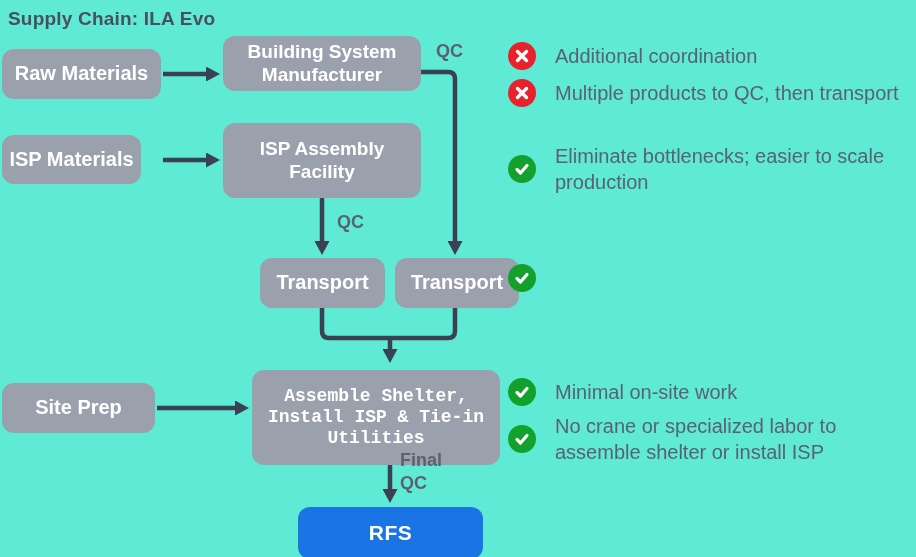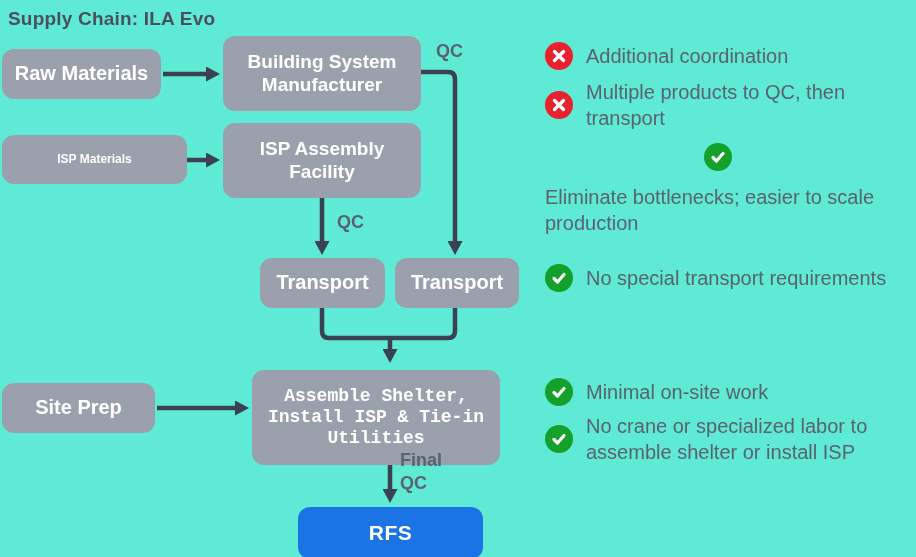--- a/index.html
+++ b/index.html
@@ -13,48 +13,48 @@
     font-size:19px; font-weight:700; color:#49505c; letter-spacing:.2px;
   }
   svg.arrows { position:absolute; left:0; top:0; pointer-events:none; }
 
   .node {
     position:absolute; display:flex; align-items:center; justify-content:center;
     background:#9ba1ac; border-radius:12px; color:#ffffff;
     font-weight:700; text-align:center; line-height:1.18;
   }
   .node-raw        { left:2px;   top:49px;  width:159px; height:50px; font-size:20px; }
-  .node-ispmat     { left:2px;   top:135px; width:185px; height:49px; font-size:12px; }
-  .node-bsm        { left:223px; top:36px;  width:198px; height:75px; font-size:19px; padding:8px 14px; }
+  .node-ispmat     { left:2px;   top:135px; width:139px; height:49px; font-size:20px; }
+  .node-bsm        { left:223px; top:36px;  width:198px; height:55px; font-size:19px; padding:8px 14px; }
   .node-ispaf      { left:223px; top:123px; width:198px; height:75px; font-size:19px; padding:0 15px; }
   .node-transport-l{ left:260px; top:258px; width:125px; height:50px; font-size:20px; }
   .node-transport-r{ left:395px; top:258px; width:124px; height:50px; font-size:20px; }
   .node-siteprep   { left:2px;   top:383px; width:153px; height:50px; font-size:20px; }
   .node-assemble   { left:252px; top:370px; width:248px; height:95px; font-size:18px; padding:12px 5px;font-family:Liberation Mono, monospace; }
   .node-rfs        { left:298px; top:507px; width:185px; height:52px; font-size:21px;
                      background:#1b74e4; letter-spacing:.5px; }
 
   .edge-label {
     position:absolute; font-weight:700; color:#5a6270; font-size:18px; line-height:23px;
   }
   .lbl-qc-top  { left:436px; top:40px;  }
   .lbl-qc-mid  { left:337px; top:211px; }
   .lbl-finalqc { left:400px; top:449px; width:48px; }
 
   .note {
-    position:absolute; left:545px; display:flex; align-items:center; gap:13px;
+    position:absolute; left:508px; display:flex; align-items:center; gap:19px;
   }
   .note-icon { width:28px; height:28px; border-radius:50%; flex:0 0 28px;
                display:flex; align-items:center; justify-content:center; }
   .note-icon.neg { background:#e8212c; }
   .note-icon.pos { background:#13a12b; }
   .note-text {
     font-size:20px; line-height:26px; font-weight:500; color:#5a6270; max-width:345px;
   }
-  .n1 { top:42px;  } .n2 { top:79px;  } .n3 { top:143px;flex-direction:column; }
+  .n1 { top:42px;  } .n2 { top:79px;  } .n3 { top:143px; }
   .n4 { top:264px; } .n5 { top:378px; } .n6 { top:413px; }
 </style>
 </head>
 <body>
 
 <div class="canvas">
 
   <div class="page-title">Supply Chain: ILA Evo</div>
 
   <svg class="arrows" width="916" height="557" viewBox="0 0 916 557">
@@ -133,21 +133,20 @@
     </span>
     <span class="note-text">Eliminate bottlenecks; easier to scale production</span>
   </div>
 
   <div class="note n4">
     <span class="note-icon pos">
       <svg width="16" height="16" viewBox="0 0 16 16">
         <path d="M3,8.5 L6.5,12 L13,4.5" stroke="#ffffff" stroke-width="3.2" fill="none" stroke-linecap="round" stroke-linejoin="round"></path>
       </svg>
     </span>
-    <span class="note-text">No special transport requirements</span>
   </div>
 
   <div class="note n5">
     <span class="note-icon pos">
       <svg width="16" height="16" viewBox="0 0 16 16">
         <path d="M3,8.5 L6.5,12 L13,4.5" stroke="#ffffff" stroke-width="3.2" fill="none" stroke-linecap="round" stroke-linejoin="round"></path>
       </svg>
     </span>
     <span class="note-text">Minimal on-site work</span>
   </div>

